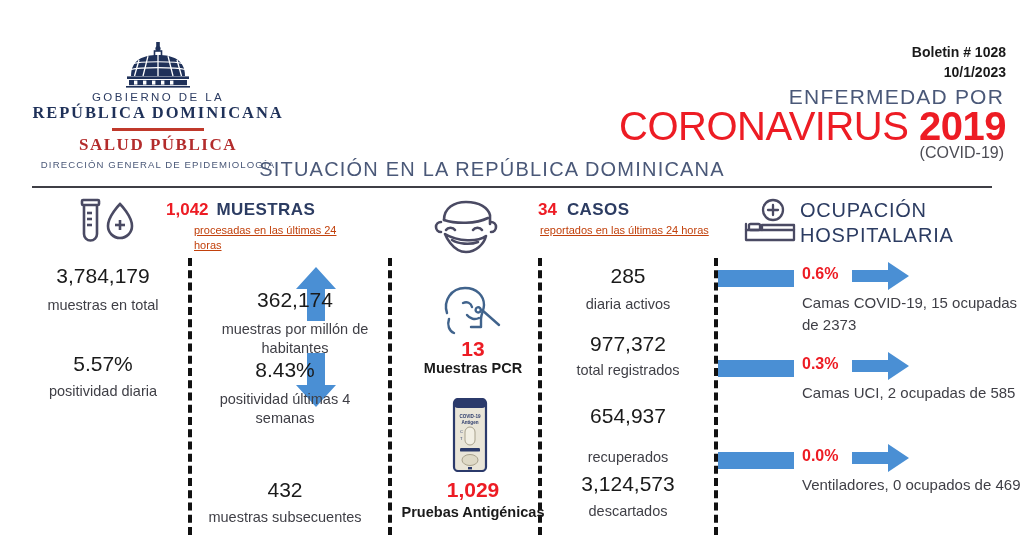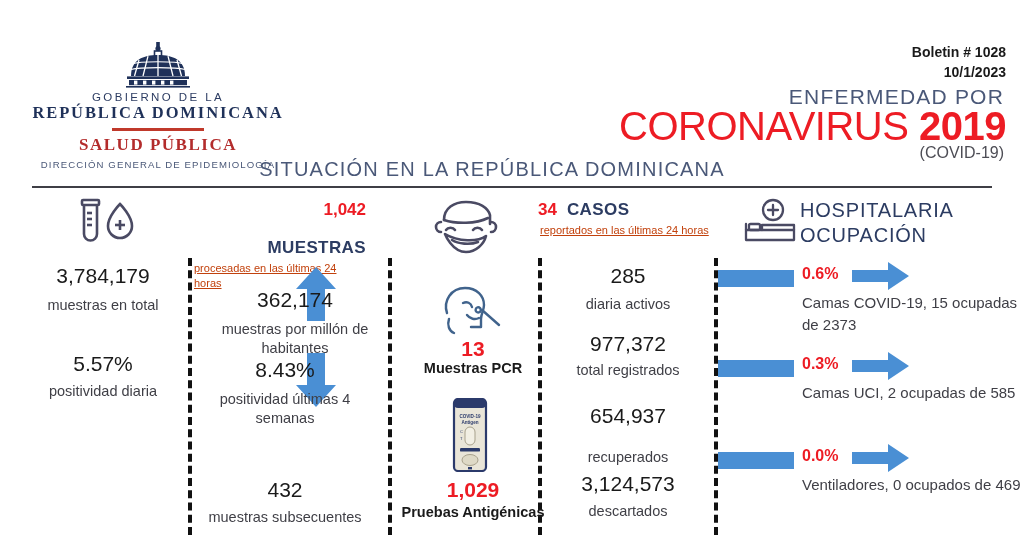--- a/index.html
+++ b/index.html
@@ -83,21 +83,21 @@
   .blk{position:absolute;}
 
   
   .icon-tube{position:absolute;left:70px;top:196px;}
   .c1-1{left:28px;top:264px;width:150px;}
   .c1-2{left:28px;top:352px;width:150px;}
   .c1-3{left:28px;top:448px;width:150px;}
 
   
   .c2-head{position:absolute;left:166px;top:200px;width:200px;}
-  .c2-head .row1{display:flex;align-items:flex-end;gap:18px;flex-direction:column;}
+  .c2-head .row1{display:flex;align-items:flex-start;gap:8px;}
   .c2-head .n{font-size:17px;}
   .arrow-up{position:absolute;left:295px;top:266px;}
   .c2-1{left:205px;top:288px;width:180px;}
   .arrow-dn{position:absolute;left:295px;top:352px;}
   .c2-2{left:195px;top:358px;width:180px;}
   .c2-3{left:205px;top:478px;width:160px;}
 
   
   .icon-mask{position:absolute;left:428px;top:198px;}
   .icon-swab{position:absolute;left:437px;top:283px;}
@@ -317,22 +317,22 @@
         <circle cx="31" cy="12" r="10"></circle>
         <path d="M31 7 L31 17 M26 12 L36 12"></path>
         <path d="M4 26 L4 42 M4 42 L52 42 M52 42 L52 32"></path>
         <path d="M4 32 L52 32"></path>
         <rect x="7" y="26" width="11" height="6" rx="1.5"></rect>
         <path d="M20 32 L20 27 L52 27 L52 32"></path>
       </g>
     </svg>
   </div>
   <div class="occ-title">
+    <div>OCUPACIÓN</div>
     <div>HOSPITALARIA</div>
-    <div>OCUPACIÓN</div>
   </div>
 
   <div class="bar" style="left:718px;top:270px;width:76px"></div>
   <div class="pct" style="left:802px;top:265px">0.6%</div>
   <div class="occ-arrow" style="left:852px;top:261px">
     <svg width="58" height="30" viewBox="0 0 58 30">
       <path d="M0 9 L36 9 L36 1 L57 15 L36 29 L36 21 L0 21 Z" fill="#4a8fd4"></path>
     </svg>
   </div>
   <div class="occ-text" style="left:802px;top:292px">Camas COVID-19,  15 ocupadas de 2373</div>

